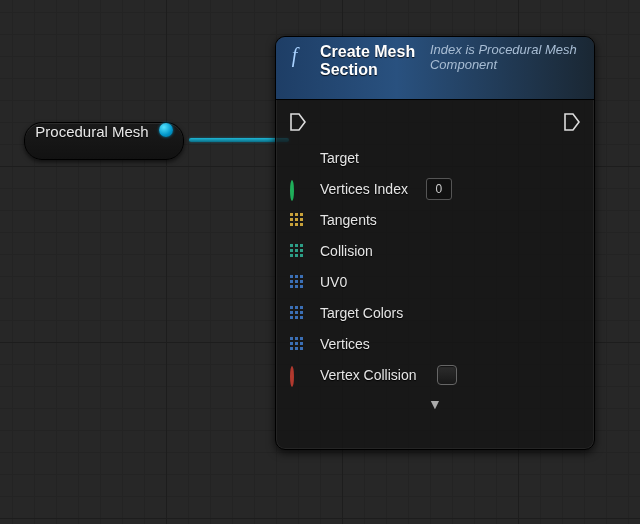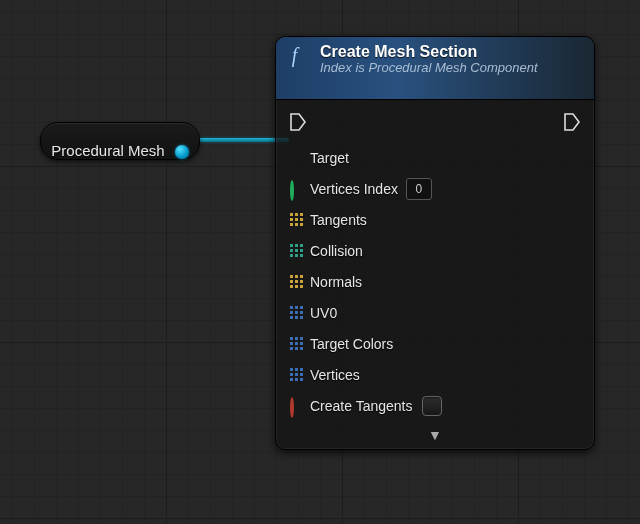--- a/index.html
+++ b/index.html
@@ -14,57 +14,57 @@
       linear-gradient(to bottom,#232323 1px,transparent 1px);
     background-size:176px 176px,176px 176px,22px 22px,22px 22px;
     background-position:-10px -10px,-10px -10px,-10px -10px,-10px -10px;
   }
 
   
   .wire{position:absolute;left:189px;top:138px;width:100px;height:4px;background:linear-gradient(#1fb7d6,#0a6e86);border-radius:2px;box-shadow:0 0 3px rgba(0,180,230,.4);}
 
   
   .var-node{
-    position:absolute;left:40px;top:122px;width:158px;height:36px;
+    position:absolute;left:24px;top:122px;width:158px;height:36px;
     background:linear-gradient(#1a1a1a,#121212);
     border:1px solid #000;border-radius:18px;
     box-shadow:inset 0 1px 0 rgba(255,255,255,.08),0 2px 4px rgba(0,0,0,.6);
-    display:flex;align-items:flex-end;
+    display:flex;align-items:flex-start;
   }
   .var-label{flex:1;text-align:center;font-size:15px;color:#e8e8e8;text-shadow:0 1px 1px #000;}
   .var-pin{width:14px;height:14px;border-radius:50%;background:radial-gradient(circle at 35% 30%,#53e3ff,#0094c8 60%,#006a90);margin-right:10px;box-shadow:0 0 3px rgba(0,190,255,.6);}
 
   
   .func-node{
     position:absolute;left:275px;top:36px;width:318px;height:412px;
     background:rgba(20,20,20,.78);
     border:1px solid #000;border-radius:10px;
     box-shadow:inset 0 0 0 1px rgba(255,255,255,.06),0 3px 8px rgba(0,0,0,.7);
     overflow:hidden;
   }
   .node-header{
     height:52px;padding:6px 12px 4px 12px;
     background:linear-gradient(90deg,#1e3e66 0%,#29517f 38%,#1a2733 100%);
     border-bottom:1px solid #000;
     display:flex;align-items:flex-start;gap:10px;
   }
   .f-icon{width:22px;height:22px;margin-top:2px;flex:0 0 auto;}
   .f-icon svg{width:22px;height:22px;}
-  .hdr-text{display:flex;flex-direction:column;line-height:1.15;justify-content:center;}
+  .hdr-text{display:flex;flex-direction:row;line-height:1.15;justify-content:center;}
   .hdr-title{font-size:16px;font-weight:600;color:#fff;text-shadow:0 1px 1px rgba(0,0,0,.8);}
   .hdr-sub{font-size:13px;font-style:italic;color:#a8bdd4;}
 
   .node-body{position:relative;padding:8px 14px 4px 14px;}
 
   
   .exec-row{display:flex;justify-content:space-between;align-items:center;height:28px;margin-bottom:6px;}
   .exec-pin svg{width:16px;height:18px;display:block;}
 
   
-  .row{display:flex;align-items:center;height:31px;gap:6px;}
+  .row{display:flex;align-items:center;height:31px;gap:16px;}
   .pin{width:14px;height:14px;flex:0 0 auto;}
   .pin-circle{width:13px;height:13px;border-radius:50%;}
   .pin-solid{background:radial-gradient(circle at 35% 30%,#53e3ff,#0094c8 60%,#006a90);}
   .pin-hollow-green{border:2px solid #1fae5a;border-radius:50%;width:10px;height:10px;background:transparent;}
   .pin-hollow-red{border:2px solid #b1392e;border-radius:50%;width:10px;height:10px;background:transparent;}
 
   
   .pin-grid{width:13px;height:13px;display:grid;grid-template-columns:repeat(3,3px);grid-template-rows:repeat(3,3px);gap:2px;}
   .pin-grid span{width:3px;height:3px;}
   .pg-gold span{background:#c9a23a;}
@@ -165,36 +165,20 @@
               <span></span>
               <span></span>
               <span></span>
               <span></span>
               <span></span>
             </span>
           </span>
         <span class="row-label">Collision</span>
       </div>
 
-      <div class="row">
-        <span class="pin">
-            <span class="pin-grid pg-gold">
-              <span></span>
-              <span></span>
-              <span></span>
-              <span></span>
-              <span></span>
-              <span></span>
-              <span></span>
-              <span></span>
-              <span></span>
-            </span>
-          </span>
-        <span class="row-label">Normals</span>
-      </div>
 
       <div class="row">
         <span class="pin">
             <span class="pin-grid pg-blue">
               <span></span>
               <span></span>
               <span></span>
               <span></span>
               <span></span>
               <span></span>
@@ -235,21 +219,21 @@
               <span></span>
               <span></span>
               <span></span>
             </span>
           </span>
         <span class="row-label">Vertices</span>
       </div>
 
       <div class="row">
         <span class="pin"><span class="pin-hollow-red"></span></span>
-        <span class="row-label">Create Tangents</span>
+        <span class="row-label">Vertex Collision</span>
         <span class="checkbox"></span>
       </div>
 
       <div class="expand-arrow">▼</div>
     </div>
   </div>
 
 </div>
 
 </body></html>

